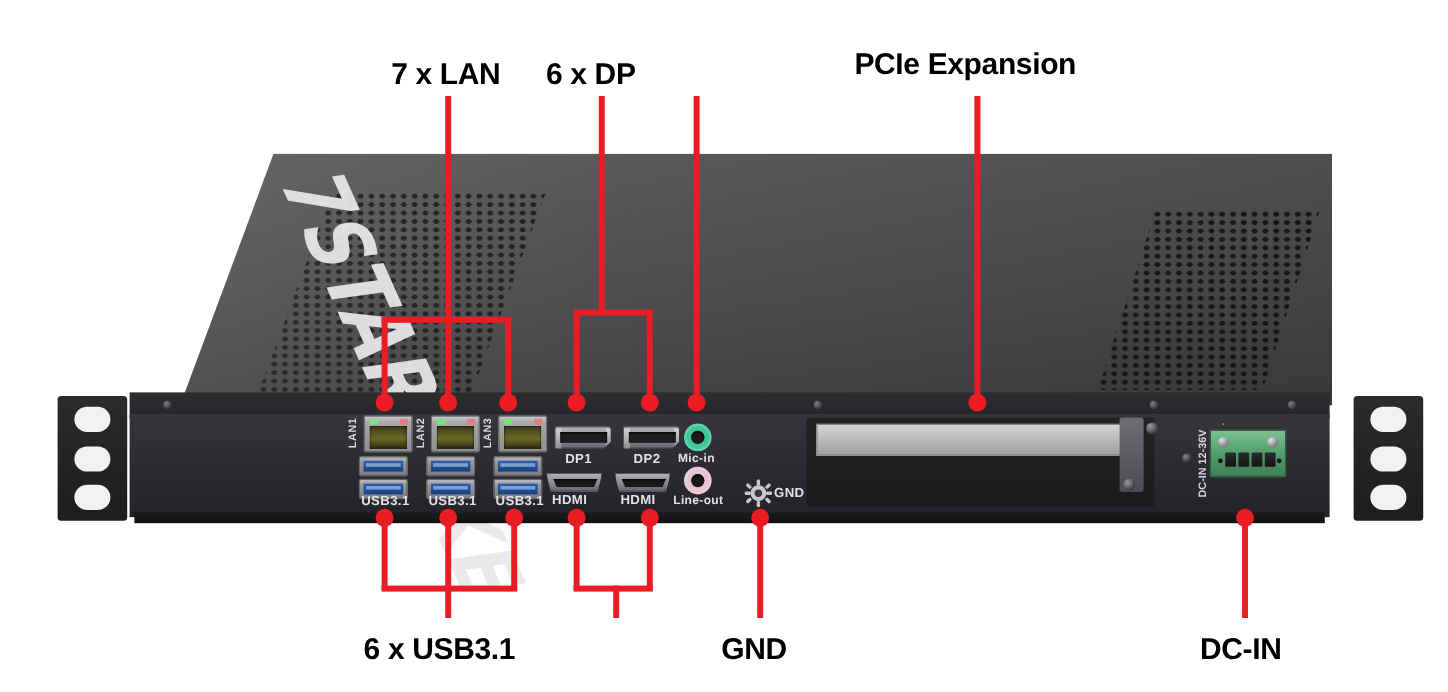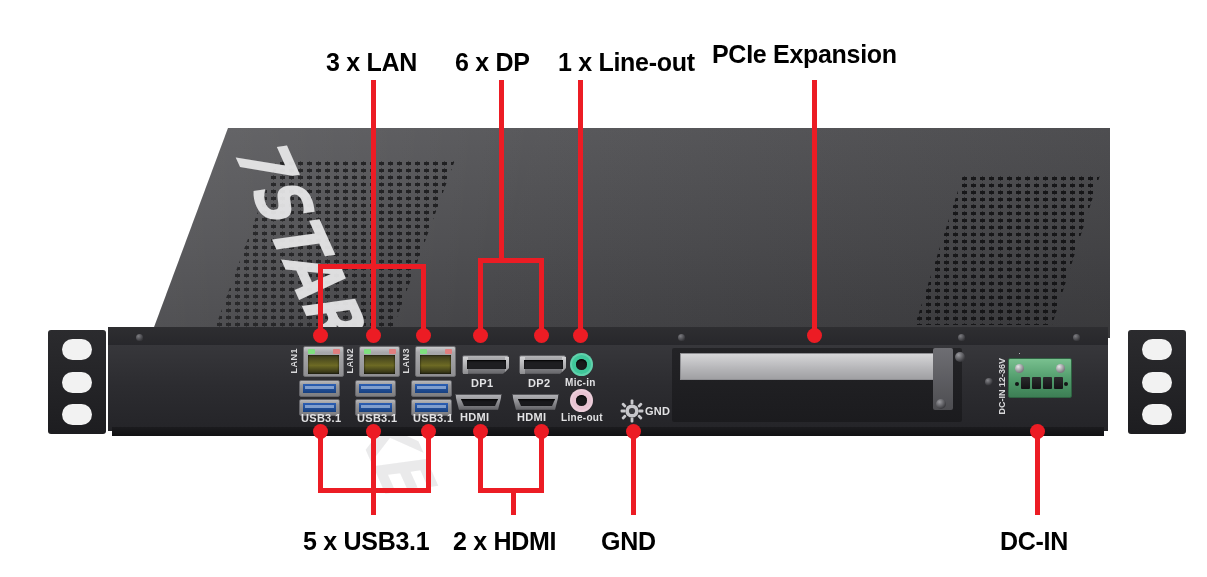--- a/index.html
+++ b/index.html
@@ -336,23 +336,21 @@
   <div class="lead lead-v" style="left:539px;top:430px;height:62px"></div>
   <div class="lead lead-h" style="left:478px;top:488px;width:66px"></div>
   <div class="lead lead-v" style="left:511px;top:488px;height:27px"></div>
 
   <div class="dot" style="left:626px;top:424px"></div>
   <div class="lead lead-v" style="left:631px;top:430px;height:85px"></div>
 
   <div class="dot" style="left:1030px;top:424px"></div>
   <div class="lead lead-v" style="left:1035px;top:430px;height:85px"></div>
 
-  <div class="callout" style="left:326px;top:48px">3 x LAN</div>
+  <div class="callout" style="left:326px;top:48px">7 x LAN</div>
   <div class="callout" style="left:455px;top:48px">6 x DP</div>
-  <div class="callout" style="left:558px;top:48px">1 x Line-out</div>
   <div class="callout" style="left:712px;top:40px">PCIe Expansion</div>
 
-  <div class="callout" style="left:303px;top:527px">5 x USB3.1</div>
-  <div class="callout" style="left:453px;top:527px">2 x HDMI</div>
+  <div class="callout" style="left:303px;top:527px">6 x USB3.1</div>
   <div class="callout" style="left:601px;top:527px">GND</div>
   <div class="callout" style="left:1000px;top:527px">DC-IN</div>
 
 </div>
 
 </body></html>

